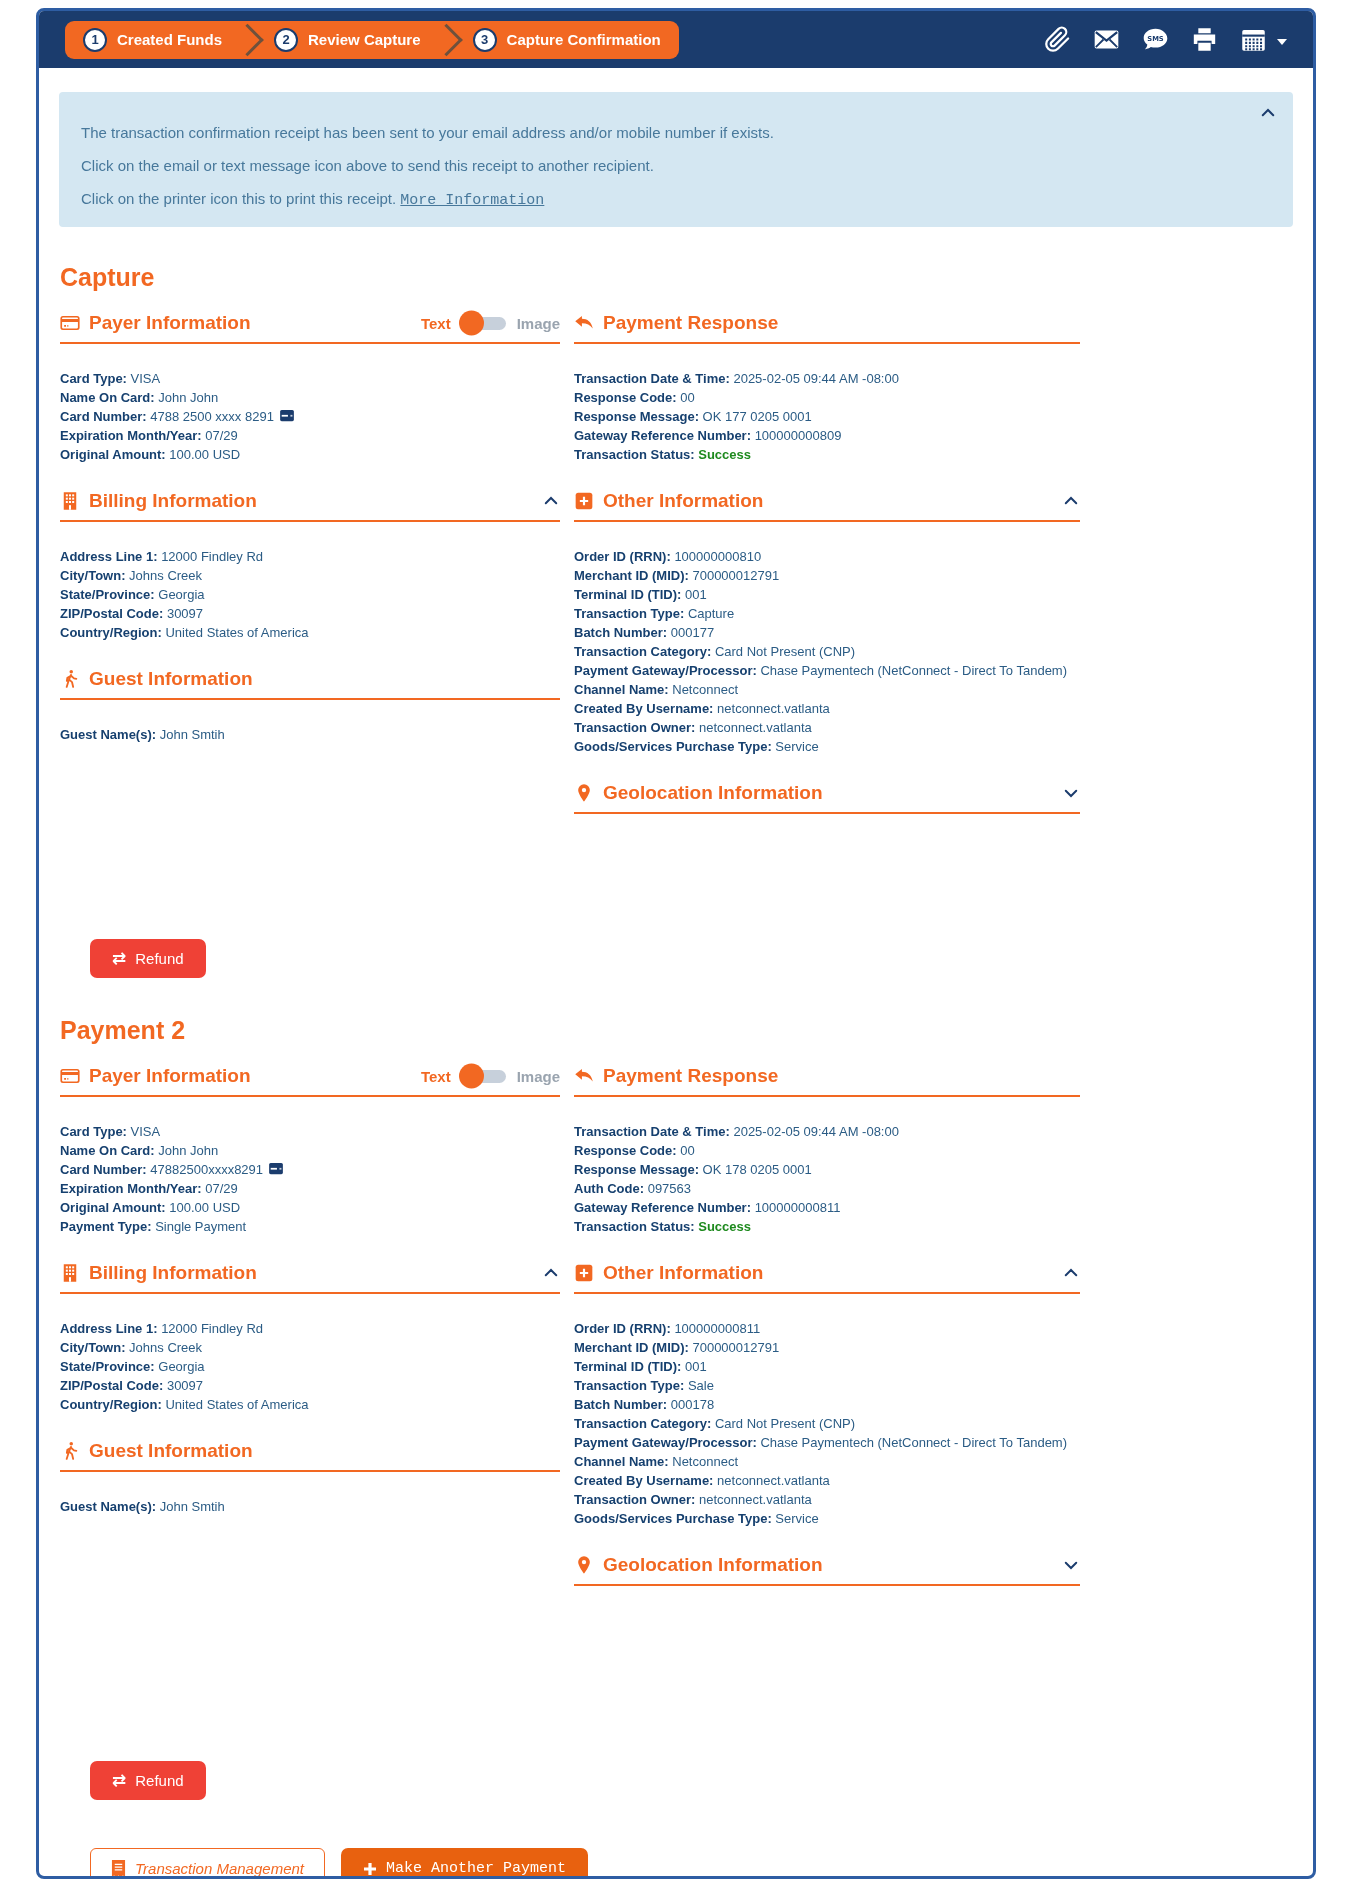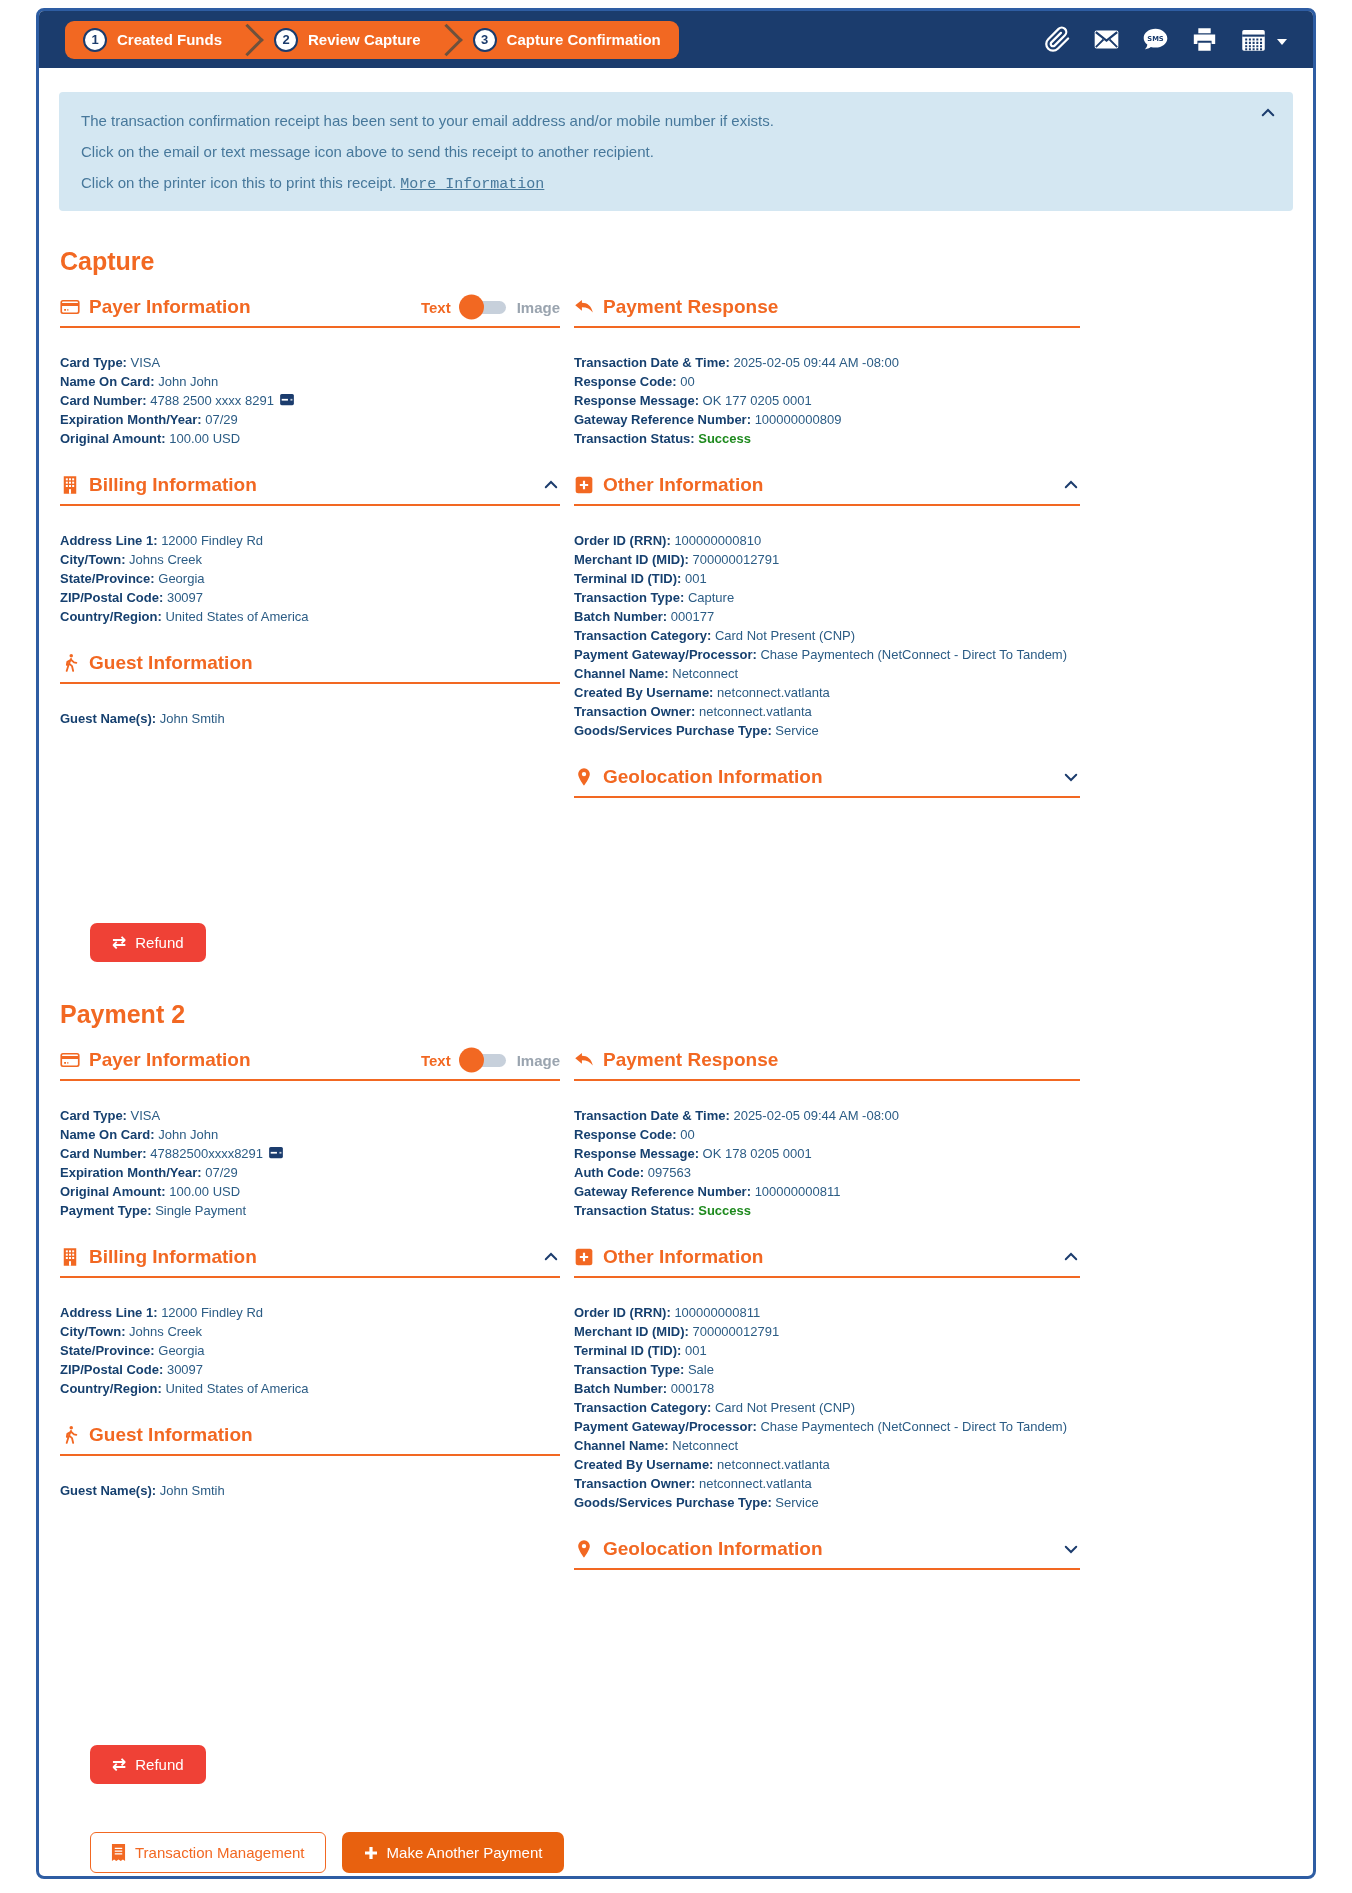--- a/index.html
+++ b/index.html
@@ -25,21 +25,21 @@
   .step-sep::before { content:''; position:absolute; top:50%; left:-4px; width:20px; height:20px;
     border-top:3px solid #6E513C; border-right:3px solid #6E513C;
     transform:translateY(-50%) rotate(45deg); }
   .topbar-icons { margin-left:auto; display:flex; align-items:center; gap:22px; }
   .tbicon { width:27px; height:27px; display:block; cursor:pointer; }
   .caret { width:0; height:0; border-left:5px solid transparent; border-right:5px solid transparent;
     border-top:6px solid #fff; margin-left:-12px; align-self:flex-end; margin-bottom:8px; cursor:pointer;}
   
   .banner { margin:24px 20px 0 20px; background:#D4E7F2; border-radius:4px;
     padding:16px 60px 4px 22px; position:relative; color:#47789B; font-size:15px; }
-  .banner p { margin:4px 0 14px; }
+  .banner p { margin:16px 0 14px; }
   .banner a { color:#47789B; text-decoration:underline; cursor:pointer;font-family:Liberation Mono, monospace; }
   .banner .chev { position:absolute; top:12px; right:16px; }
   .chev { width:18px; height:18px; display:inline-block; cursor:pointer; flex:0 0 18px; }
   
   .content { padding:10px 0 0 21px; }
   .page-title { color:#F26822; font-size:25px; font-weight:700; margin:26px 0 20px; }
   .grid { display:grid; grid-template-columns:500px 506px; column-gap:14px; align-items:start; }
   .sec-head { display:flex; align-items:center; gap:9px; border-bottom:2px solid #F26822;
     padding-bottom:8px; margin-bottom:25px; color:#F26822; font-size:19px; font-weight:700; }
   .sec-head .push { margin-left:auto; }
@@ -57,23 +57,23 @@
     display:inline-block; margin:0 11px; cursor:pointer; }
   .knob { position:absolute; left:-3px; top:50%; transform:translateY(-50%);
     width:25px; height:25px; background:#F26822; border-radius:50%; }
   
   .refund-btn { display:inline-flex; align-items:center; gap:9px; background:#EF4136; color:#fff;
     font-size:15px; border:none; border-radius:7px; padding:11px 22px; cursor:pointer;
     font-family:inherit; margin-left:30px; }
   .swap { font-size:17px; font-weight:700; line-height:1; }
   .footer-row { display:flex; gap:16px; margin:48px 0 0 30px; }
   .btn-outline { display:inline-flex; align-items:center; gap:9px; background:#fff; color:#F26822;
-    border:1px solid #F26822; border-radius:6px; padding:4px 20px; font-size:15px; cursor:pointer; font-family:inherit; }
+    border:1px solid #F26822; border-radius:6px; padding:4px 20px; font-size:15px; cursor:pointer; font-family:inherit;font-style:italic; }
   .btn-solid { display:inline-flex; align-items:center; gap:9px; background:#E8610F; color:#fff;
-    border:none; border-radius:7px; padding:12px 22px; font-size:15px; cursor:pointer; font-family:Liberation Sans, sans-serif; }
+    border:none; border-radius:7px; padding:12px 22px; font-size:15px; cursor:pointer; font-family:Liberation Mono, monospace; }
   .mt-capture-refund { margin-top:100px; }
   .mt-p2-refund { margin-top:150px; }
   .p2-title { margin-top:38px; }
 </style>
 </head>
 <body>
 
 <div class="frame">
 
   <div class="topbar">

